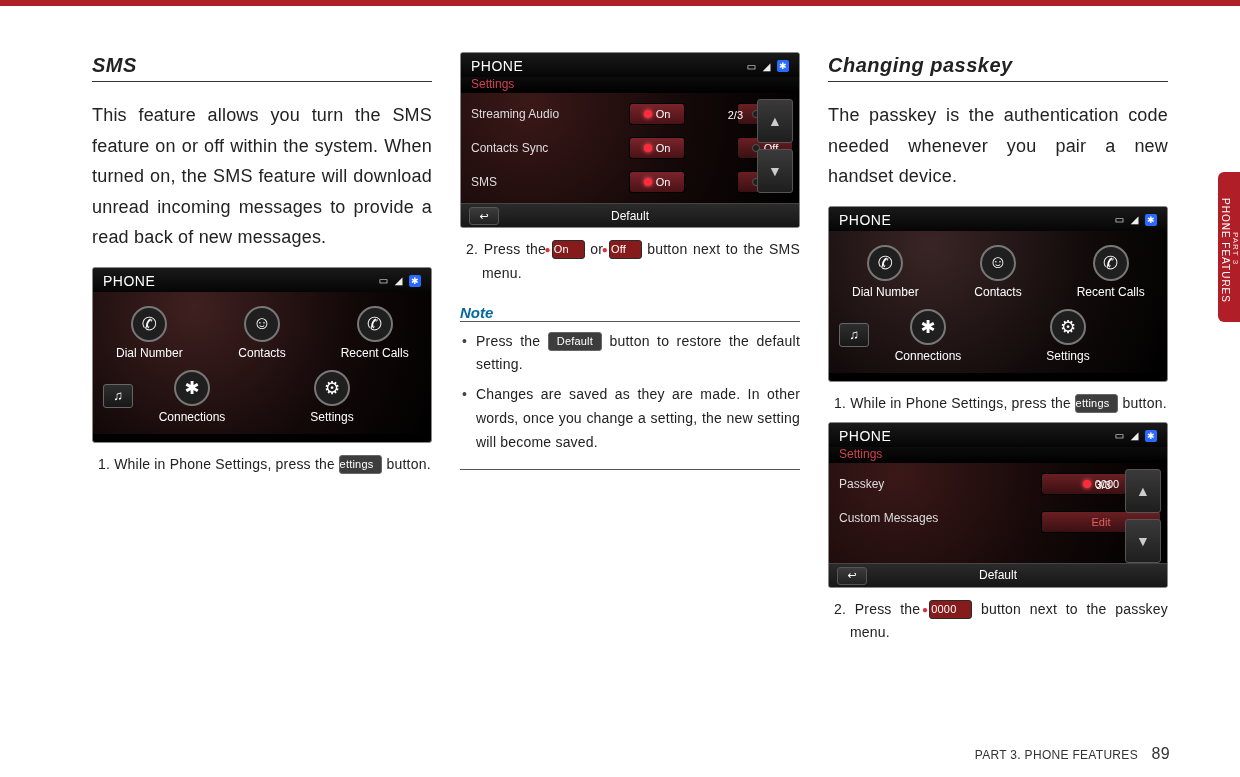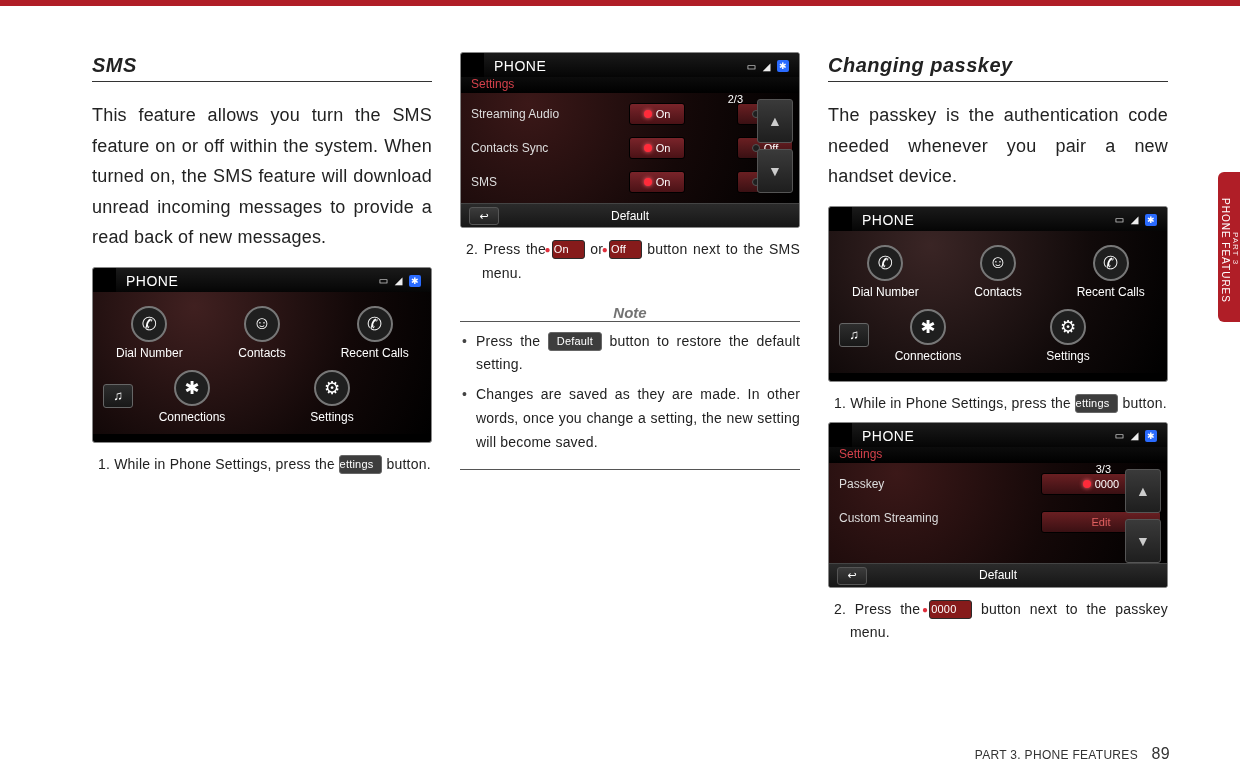--- a/index.html
+++ b/index.html
@@ -47,25 +47,24 @@
     line-height: 1.7;
     text-align: justify;
     padding-left: 22px;
     text-indent: -16px;
     margin: 8px 0 6px 0;
     letter-spacing: 0.2px;
   }
   .note-head {
     font-weight: 700;
     font-style: italic;
-    color: #737373;
+    color: #0369a1;
     font-size: 15px;
     border-bottom: 1px solid #555;
     margin: 18px 0 8px 0;
-    text-align: center;
   }
   ul.note { margin: 0; padding: 0 0 0 14px; border-bottom: 1px solid #555; padding-bottom: 8px; }
   ul.note li {
     list-style: none;
     position: relative;
     font-size: 14px;
     line-height: 1.7;
     text-align: justify;
     margin-bottom: 6px;
     padding-left: 2px;
@@ -112,21 +111,20 @@
   .shot .titlebar {
     display: flex;
     justify-content: space-between;
     align-items: center;
     padding: 5px 10px 3px 10px;
     color: #fff;
     font-family: Arial, sans-serif;
     font-size: 14px;
     letter-spacing: 0.5px;
     background: linear-gradient(#1a1a1a, #050505);
-    margin-left: 23px;
   }
   .statusbar {
     display: flex;
     gap: 6px;
     align-items: center;
     font-size: 10px;
     color: #eee;
   }
   .statusbar .bt {
     width: 12px; height: 12px;
@@ -200,21 +198,21 @@
     display: flex; align-items: center; justify-content: center;
   }
 
   
   .settings-body {
     background: radial-gradient(circle at 20% 10%, #3b1818 0%, #140808 55%, #000 100%);
     position: relative;
     padding: 4px 6px 4px 10px;
   }
   .page-counter {
-    position: absolute; right: 56px; top: 0;
+    position: absolute; right: 56px; top: 16px;
     color: #fff; font-size: 11px;
   }
   .setting-row {
     display: flex;
     align-items: center;
     height: 34px;
     color: #ddd;
     font-size: 12px;
     gap: 48px;
   }
@@ -462,21 +460,21 @@
       <div class="settings-body" style="height:100px;">
         <div class="page-counter">3/3</div>
         <div class="setting-row">
           <span class="lbl">Passkey</span>
           <span class="wide-btn">
               <span class="d"></span>
               <span>0000</span>
             </span>
         </div>
         <div class="setting-row">
-          <span class="lbl">Custom Streaming</span>
+          <span class="lbl">Custom Messages</span>
           <span class="wide-btn" style="color:#e06060;margin-top:8px;">
               <span>Edit</span>
             </span>
         </div>
         <div class="scroll-btns">
           <div class="sb">▲</div>
           <div class="sb">▼</div>
         </div>
       </div>
       <div class="bottombar">

